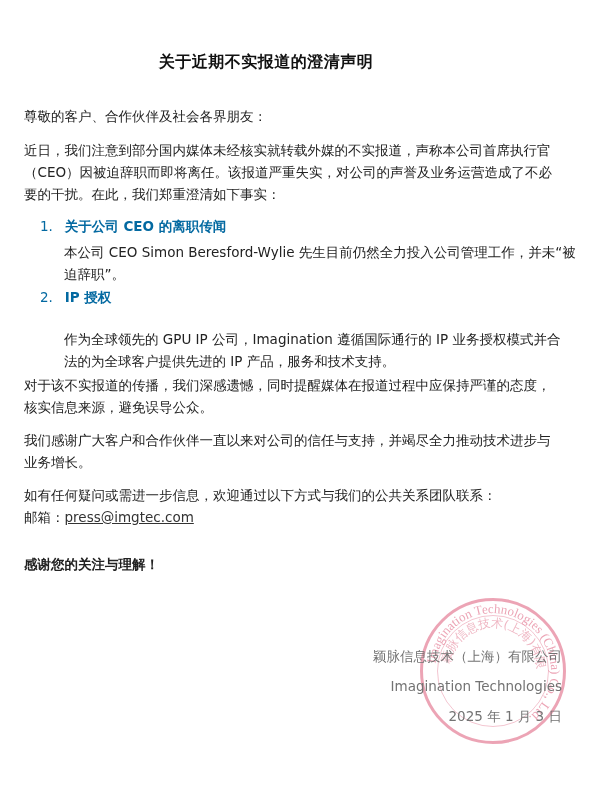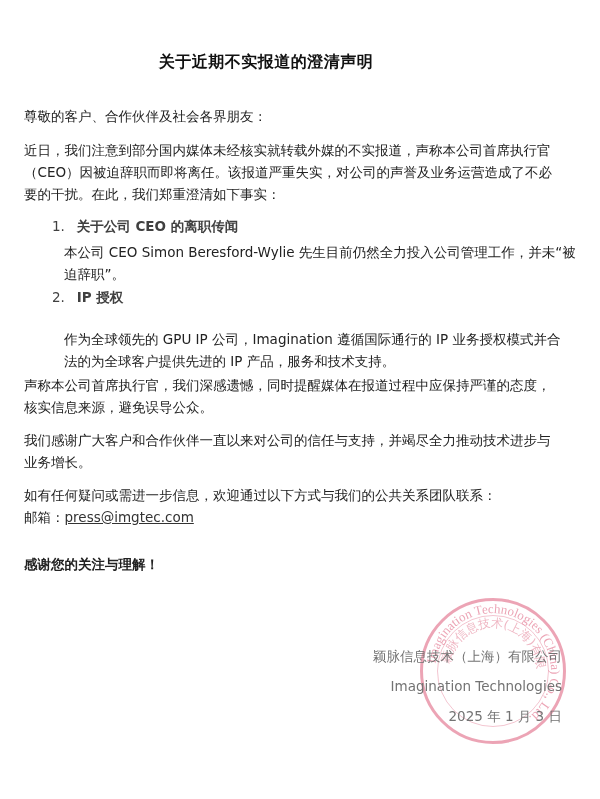--- a/index.html
+++ b/index.html
@@ -15,21 +15,21 @@
       position: absolute; top: 52px; left: 0; width: 532px;
       text-align: center; font-size: 16px; font-weight: bold; color: #111;
       letter-spacing: 0.5px;
     }
     .p {
       position: absolute; left: 24px; width: 552px;
       font-size: 13.5px; line-height: 22px; color: #222;
     }
     .indent { left: 64px; width: 512px; }
     .item-head {
-      position: absolute; left: 52px; font-size: 13.5px; font-weight: bold; color: #404040;
+      position: absolute; left: 40px; font-size: 13.5px; font-weight: bold; color: #0369a1;
     }
     .item-head .num { display: inline-block; width: 20px; font-weight: normal; }
     .email-label { font-weight: normal; }
     .email-link { color: #333; text-decoration: underline; }
     .sig {
       position: absolute; right: 38px; text-align: right;
       font-size: 13.5px; color: #737373;
     }
     .seal {
       position: absolute; left: 420px; top: 598px; width: 146px; height: 146px;
@@ -71,21 +71,21 @@
   <div class="item-head" style="top:289px;">
     <span class="num">2.</span>
     <span>IP 授权</span>
   </div>
   <div class="p indent" style="top:328px;">
     <div>作为全球领先的 GPU IP 公司，Imagination 遵循国际通行的 IP 业务授权模式并合</div>
     <div>法的为全球客户提供先进的 IP 产品，服务和技术支持。</div>
   </div>
 
   <div class="p" style="top:374px;">
-    <div>声称本公司首席执行官，我们深感遗憾，同时提醒媒体在报道过程中应保持严谨的态度，</div>
+    <div>对于该不实报道的传播，我们深感遗憾，同时提醒媒体在报道过程中应保持严谨的态度，</div>
     <div>核实信息来源，避免误导公众。</div>
   </div>
 
   <div class="p" style="top:429px;">
     <div>我们感谢广大客户和合作伙伴一直以来对公司的信任与支持，并竭尽全力推动技术进步与</div>
     <div>业务增长。</div>
   </div>
 
   <div class="p" style="top:484px;">
     <div>如有任何疑问或需进一步信息，欢迎通过以下方式与我们的公共关系团队联系：</div>

